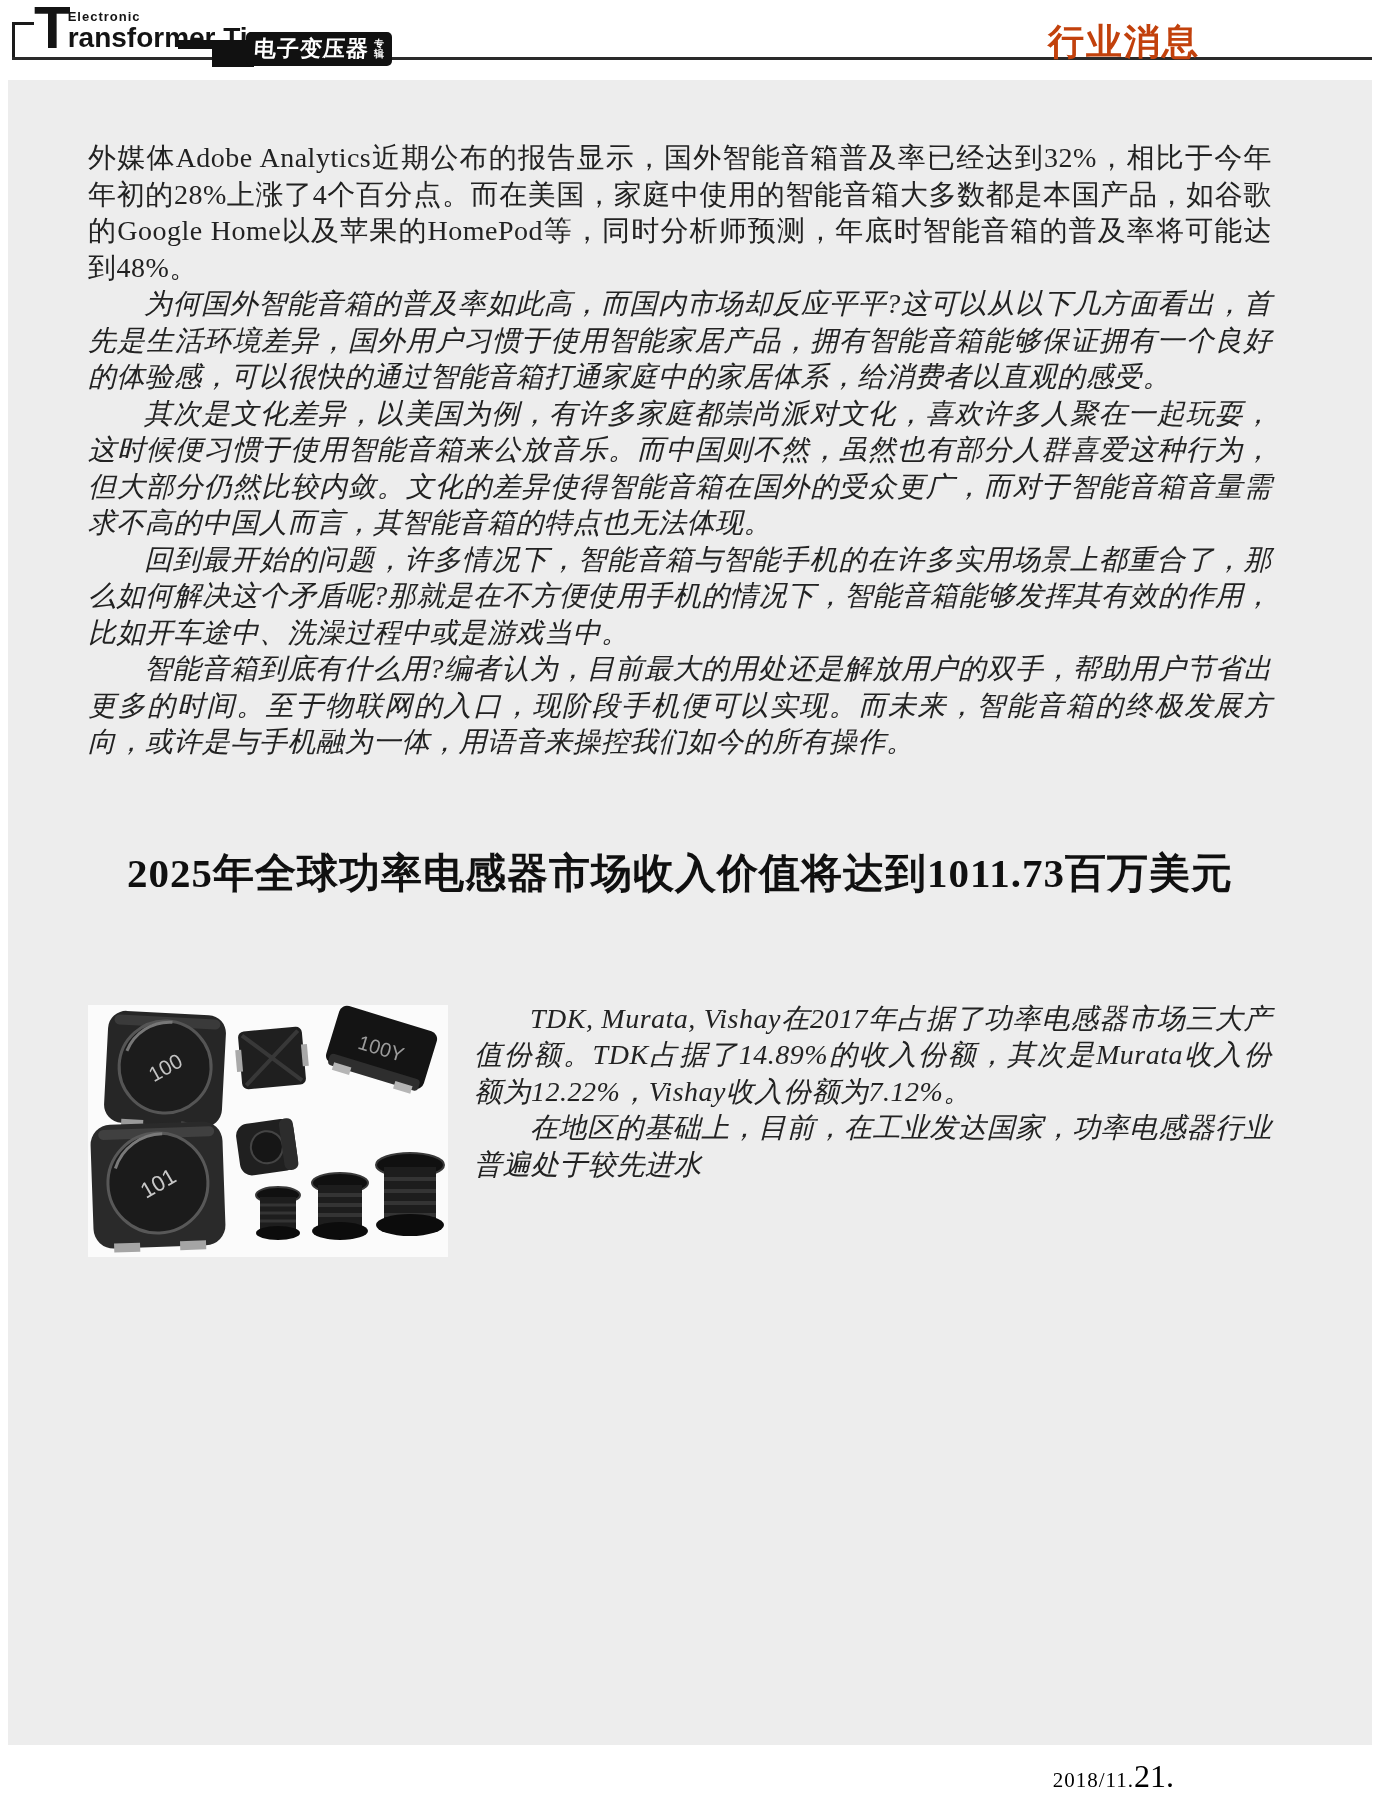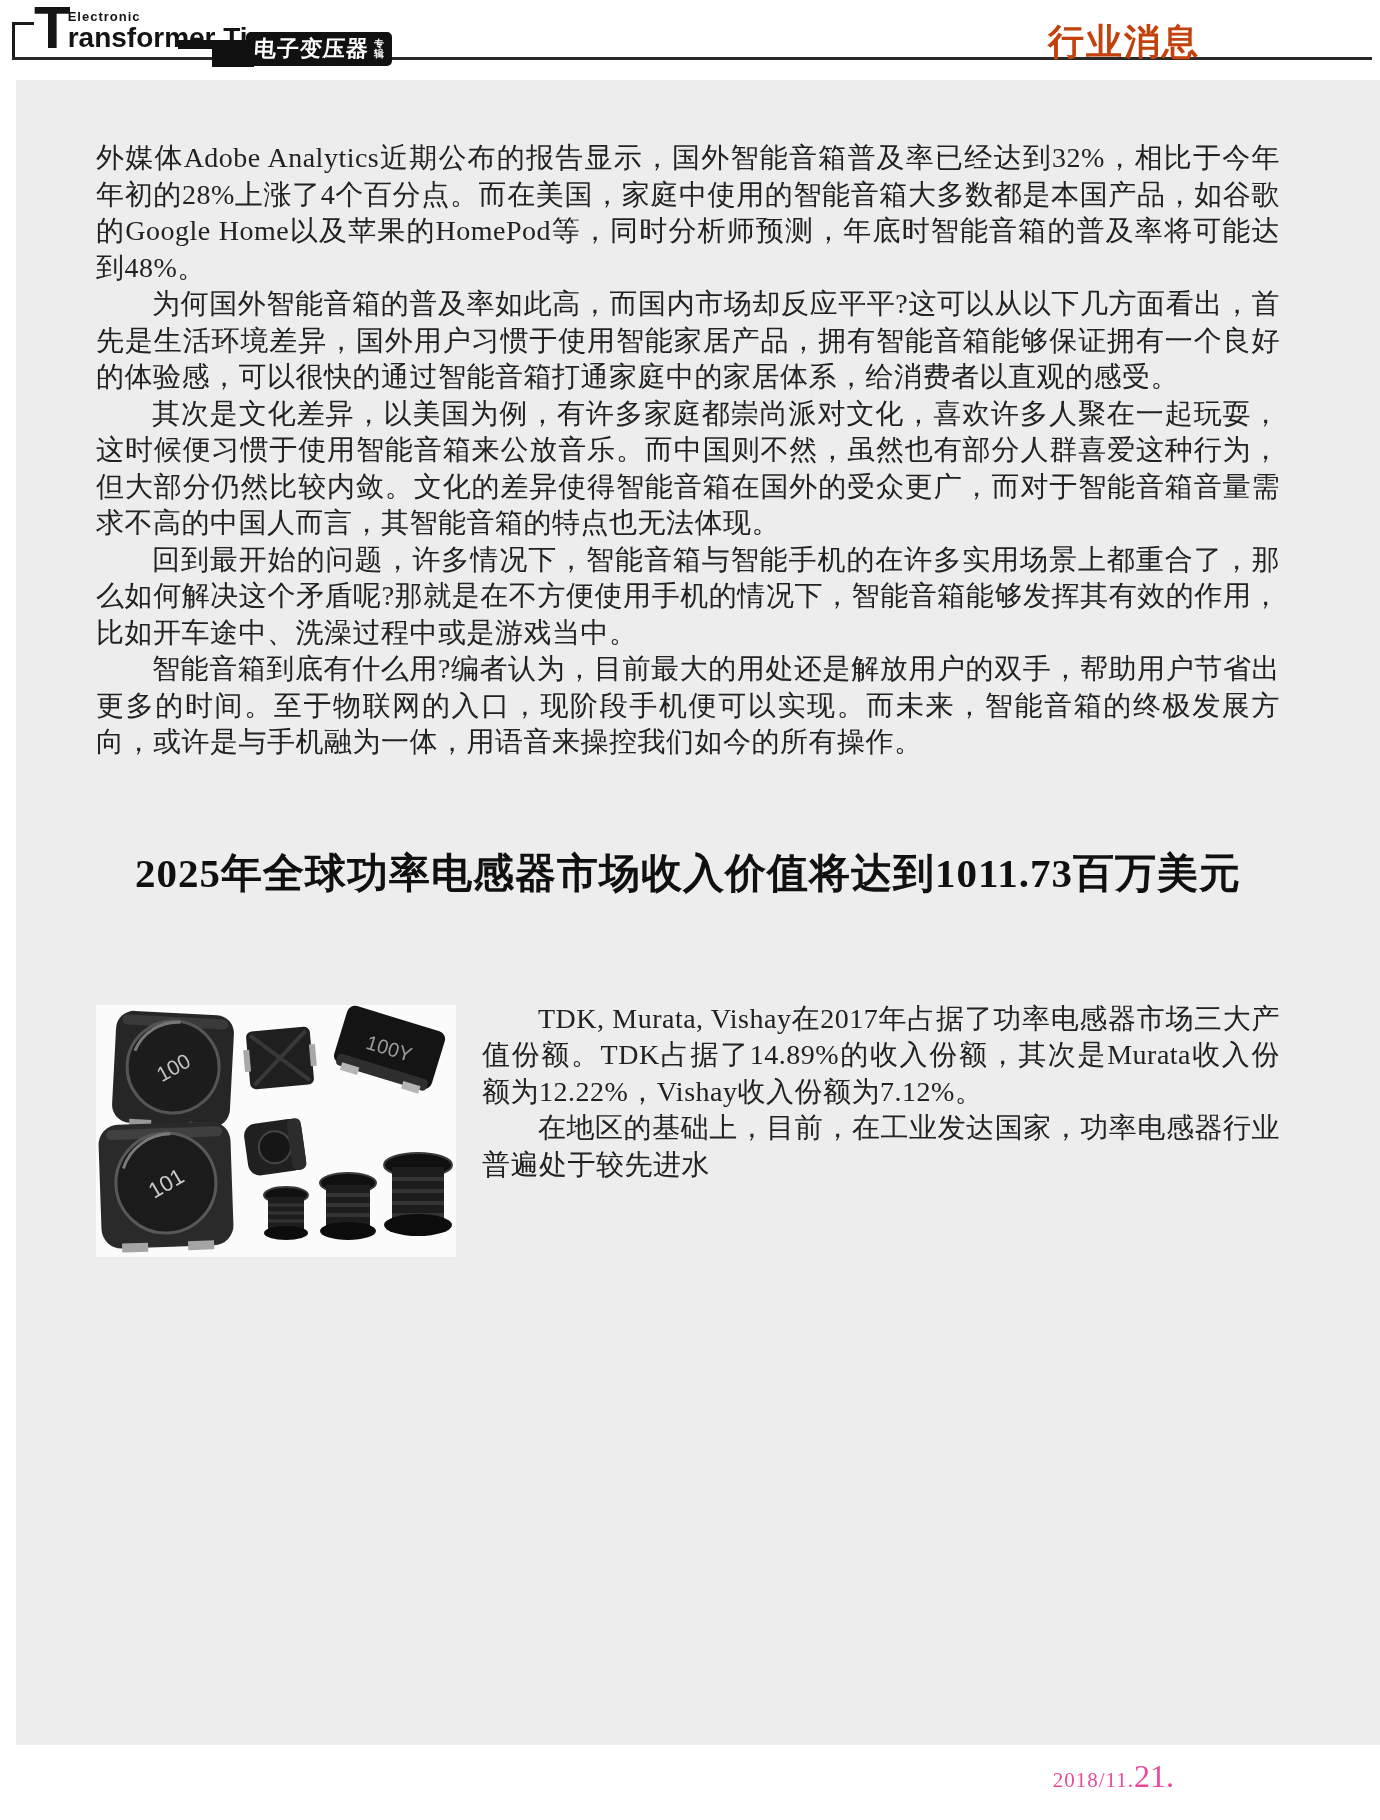--- a/index.html
+++ b/index.html
@@ -28,33 +28,33 @@
   .badge .main{position:absolute;left:68px;top:0;height:34px;min-width:128px;background:#111;
        border-radius:5px;display:flex;align-items:center;justify-content:center;padding:0 8px;gap:5px;}
   .badge .main .txt{color:#fff;font-family:"Liberation Sans","DejaVu Sans",sans-serif;
        font-weight:900;font-size:22px;letter-spacing:1px;transform:skewX(-4deg);white-space:nowrap;}
   .badge .sub{display:flex;flex-direction:column;color:#fff;
        font-family:"Liberation Sans","DejaVu Sans",sans-serif;font-weight:700;font-size:10px;line-height:10px;}
   .section-label{position:absolute;top:18px;right:180px;
        font-family:"Liberation Sans","DejaVu Sans",sans-serif;
        font-size:36px;font-weight:700;letter-spacing:2px;color:#c2410c;}
   
-  .paper{position:absolute;left:16px;top:80px;width:1364px;height:1665px;background:#ededed;
+  .paper{position:absolute;left:8px;top:80px;width:1364px;height:1665px;background:#ededed;
          box-sizing:border-box;padding:60px 100px 0 80px;}
   .article p{margin:0;font-size:28px;line-height:36.5px;letter-spacing:0.5px;
        text-align:justify;text-align-last:left;color:#222;}
-  .article p.ind{text-indent:2em;}
+  .article p.ind{text-indent:2em;font-style:italic;}
   
   .headline{margin:88px 0 104px 0;text-align:center;font-size:41px;line-height:48px;
        font-weight:700;color:#101010;letter-spacing:1px;}
   
   .photo{float:left;width:360px;height:252px;background:#fbfbfb;margin:4px 26px 10px 0;}
   .photo svg{display:block;}
   
-  .folio{position:absolute;top:1758px;right:206px;color:#ec4899;display:flex;align-items:baseline;}
+  .folio{position:absolute;top:1758px;right:206px;color:#000000;display:flex;align-items:baseline;}
   .folio .small{font-size:21px;letter-spacing:1px;}
   .folio .big{font-size:32px;}
 </style>
 </head>
 <body>
 
 <div class="masthead">
   <div class="bracket-h"></div>
   <div class="bracket-v"></div>
   <div class="header-rule"></div>

